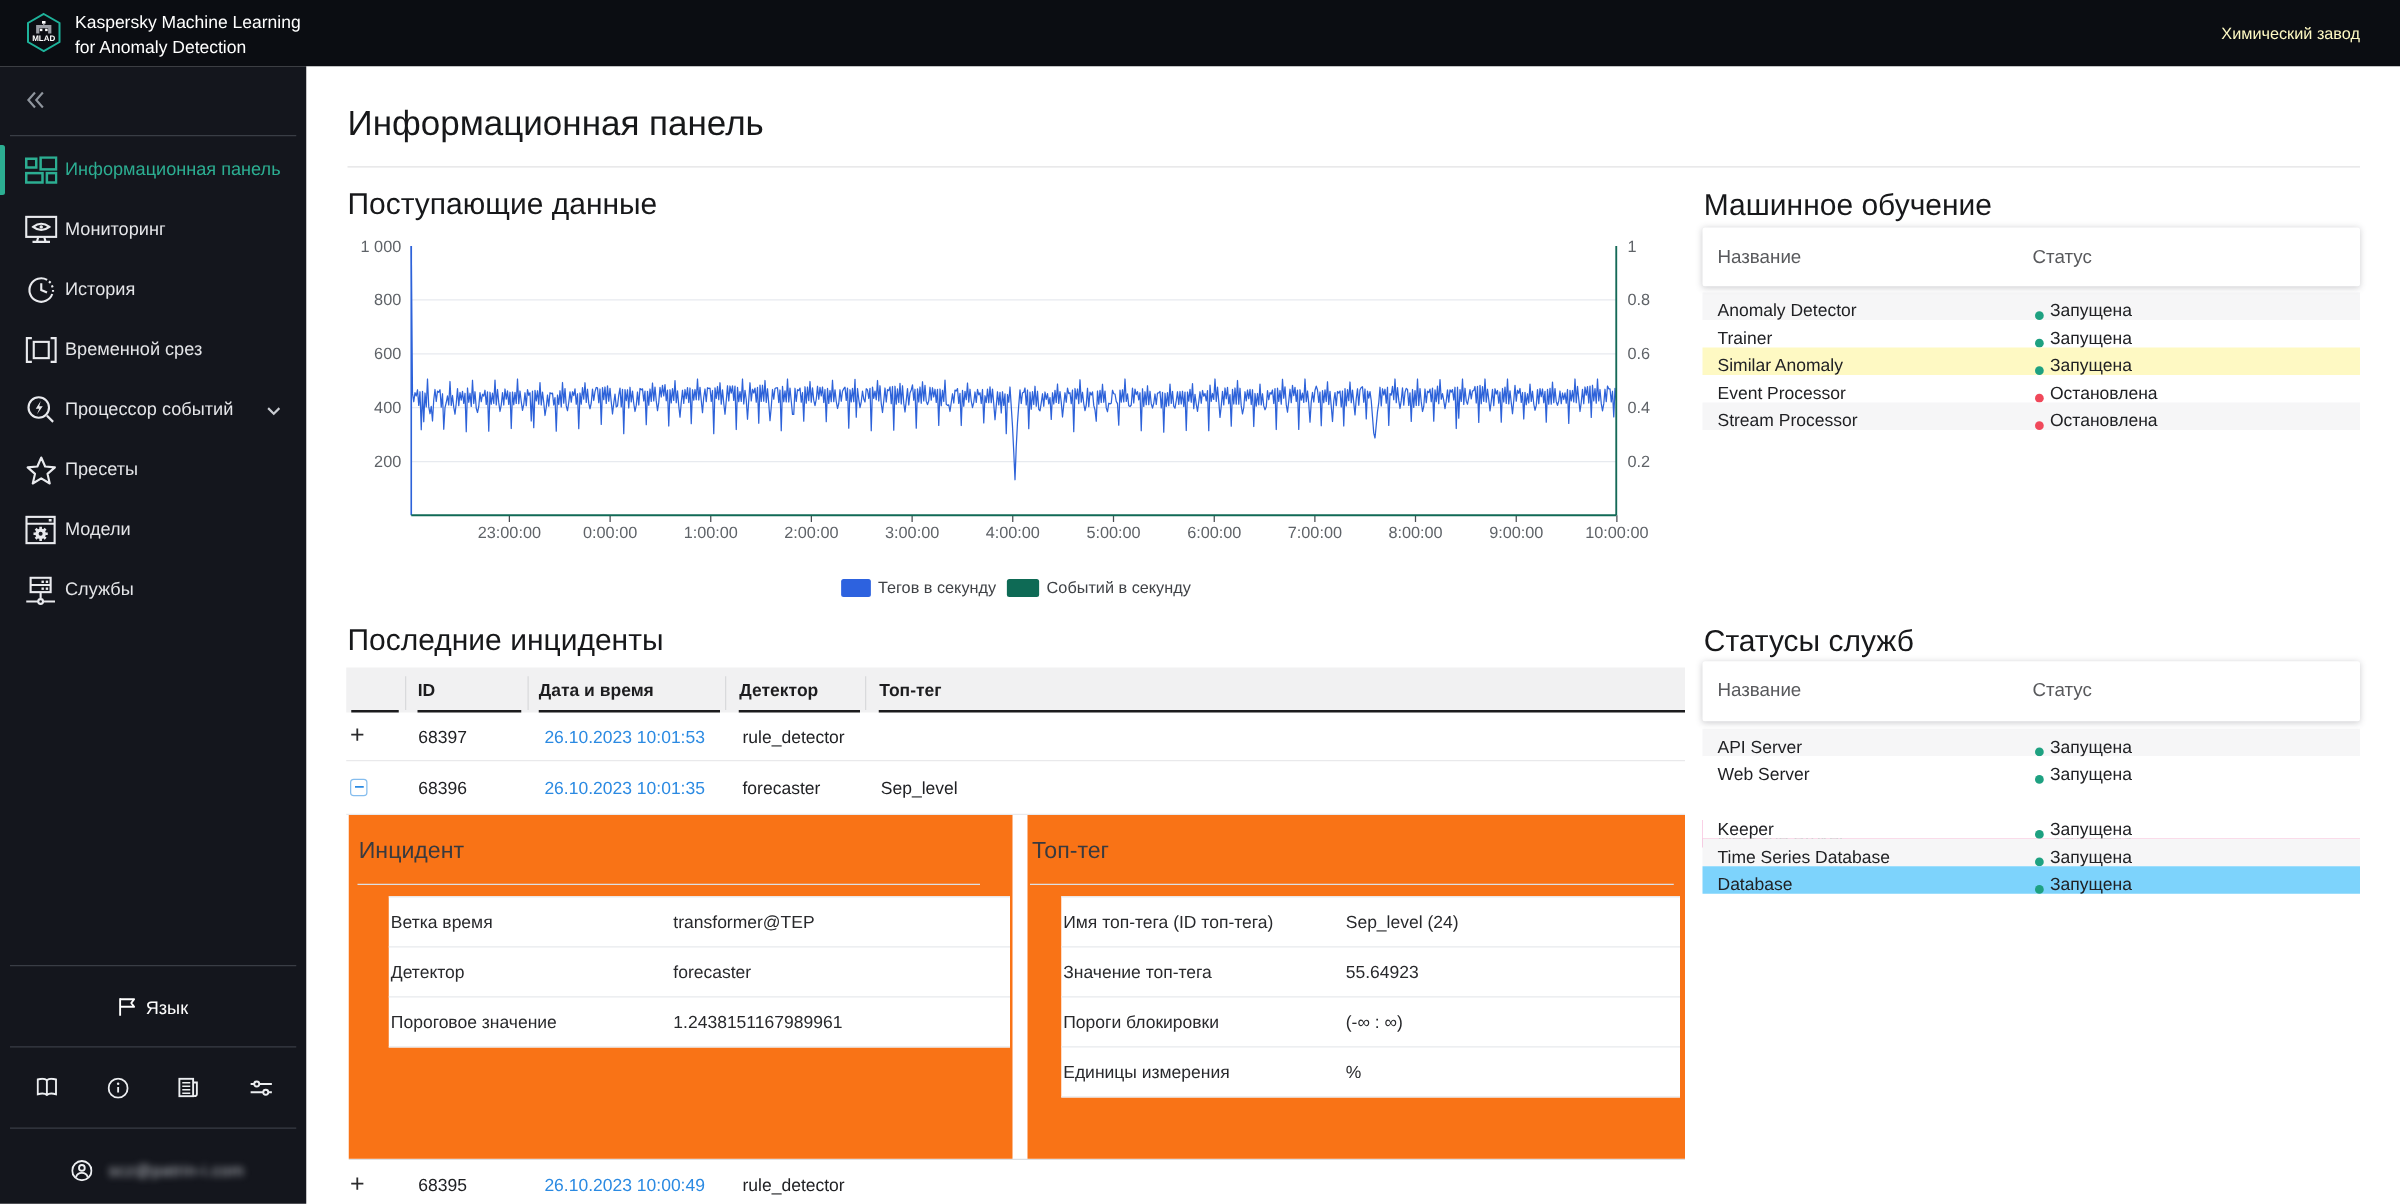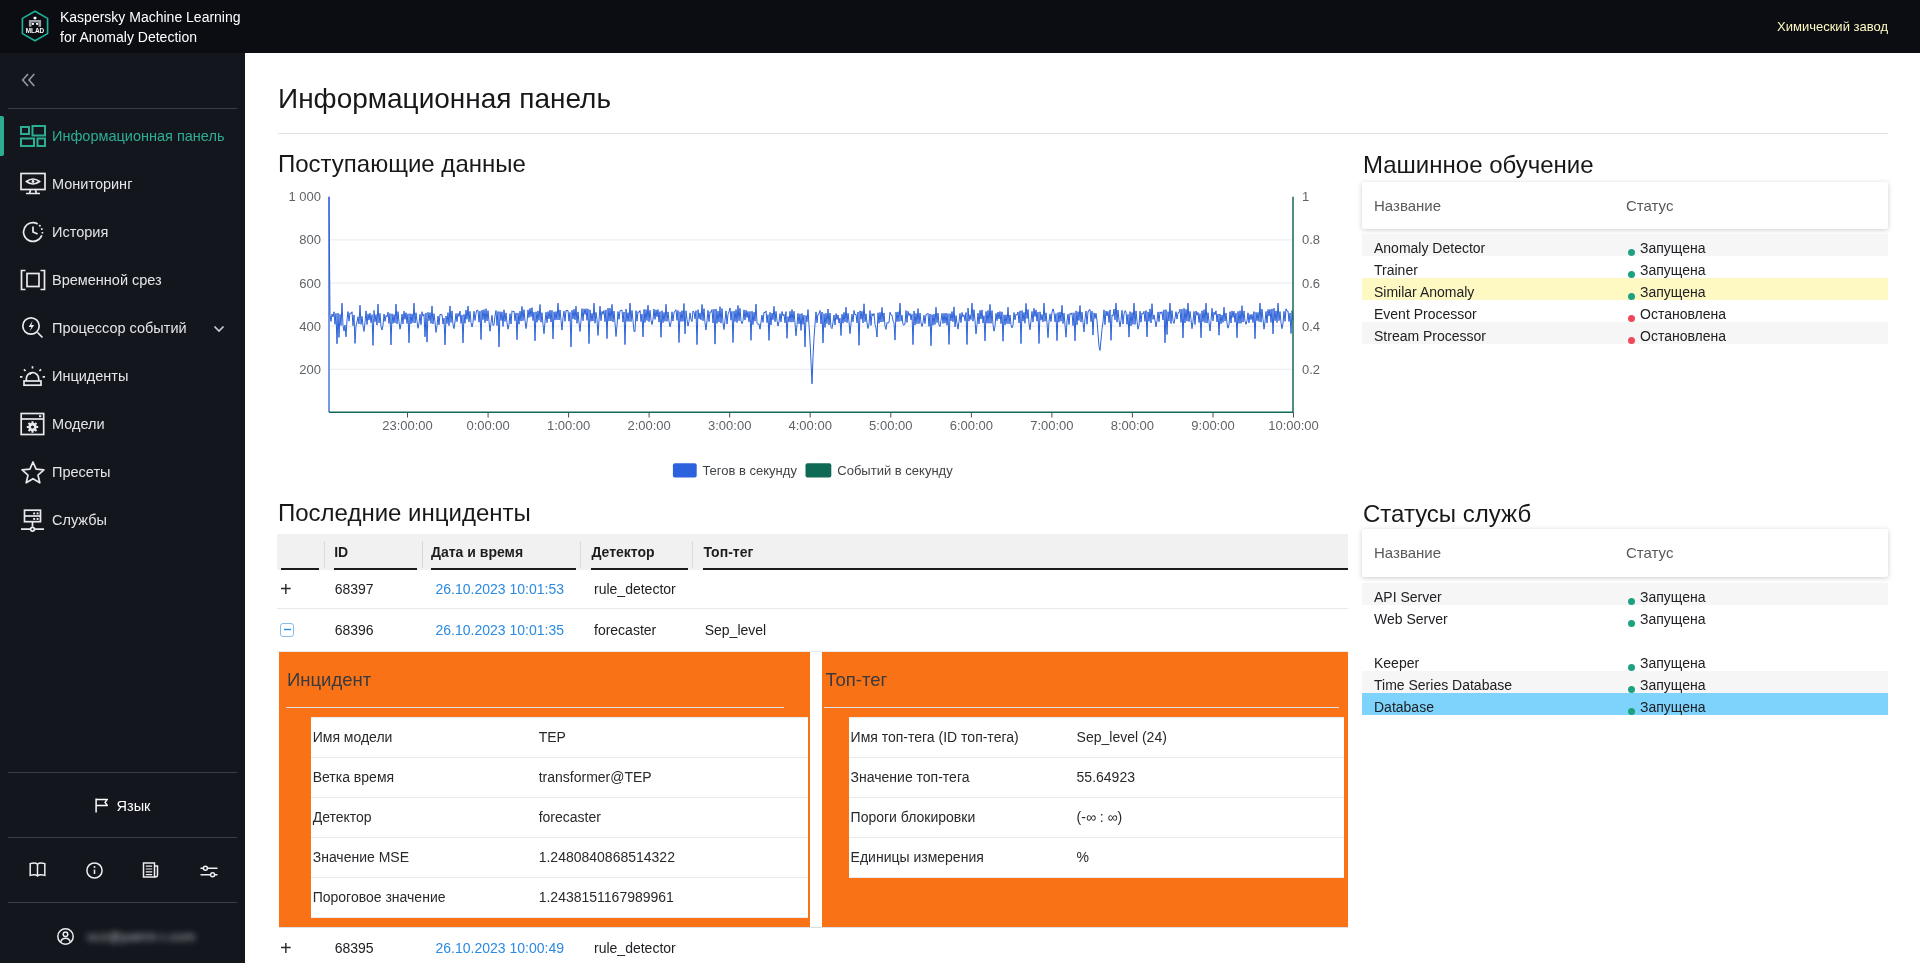--- a/index.html
+++ b/index.html
@@ -125,53 +125,42 @@
 <path d="M12.6 5.8 L8.6 12 h2.8 L9.6 16.4 l4.6-6.4 h-2.8 Z" fill="#e9eaee"></path>
           </svg>
         </span>
         <span class="mlabel">Процессор событий</span>
         <svg class="chev" width="12" height="8" viewBox="0 0 12 8">
           <path d="M1.5 1.5 L6 6 L10.5 1.5" fill="none" stroke="#c9ccd2" stroke-width="1.7"></path>
         </svg>
       </div>
 <div class="mi">
         <span class="mic">
-          <svg width="27" height="23" viewBox="0 0 27 23">
-<path d="M7.3 16 V13.7 A 6.2 6.2 0 0 1 19.7 13.7 V16" fill="none" stroke="#e9eaee" stroke-width="1.7"></path>
-<path d="M10.5 9.5 A 4 4 0 0 1 13.5 7.6" fill="none" stroke="#e9eaee" stroke-width="1.7"></path>
-<rect x="5" y="16" width="17" height="4.2" fill="none" stroke="#e9eaee" stroke-width="1.7"></rect>
-<path d="M13.5 1.2 v2.4 M4.9 4.3 l1.7 1.7 M22.1 4.3 l-1.7 1.7 M1 11.9 h2.4 M23.6 11.9 H26" fill="none" stroke="#e9eaee" stroke-width="1.7"></path>
-          </svg>
-        </span>
-        <span class="mlabel">Инциденты</span>
+          <svg width="26" height="25" viewBox="0 0 26 25">
+<path d="M13 2 L16.1 9.2 L23.9 9.9 L18 15.1 L19.8 22.8 L13 18.7 L6.2 22.8 L8 15.1 L2.1 9.9 L9.9 9.2 Z" fill="none" stroke="#e9eaee" stroke-width="1.7" stroke-linejoin="round"></path>
+          </svg>
+        </span>
+        <span class="mlabel">Пресеты</span>
       </div>
 <div class="mi">
         <span class="mic">
           <svg width="25" height="24" viewBox="0 0 25 24">
 <rect x="1.2" y="1.5" width="22.5" height="21" fill="none" stroke="#e9eaee" stroke-width="1.7"></rect>
 <path d="M1.2 7 H23.7" fill="none" stroke="#e9eaee" stroke-width="1.7"></path>
 <rect x="19" y="3.2" width="2.3" height="2" fill="#e9eaee"></rect>
 <g fill="#e9eaee">
               <circle cx="12.5" cy="15" r="4.2"></circle>
 <g stroke="#e9eaee" stroke-width="2.1">
                 <path d="M12.5 9.3 v2 M12.5 18.7 v2 M6.8 15 h2 M16.2 15 h2 M8.5 11 l1.5 1.5 M15 17.5 l1.5 1.5 M16.5 11 L15 12.5 M10 17.5 L8.5 19"></path>
               </g>
             </g>
 <circle cx="12.5" cy="15" r="1.6" fill="#181a21"></circle>
           </svg>
         </span>
         <span class="mlabel">Модели</span>
-      </div>
-<div class="mi">
-        <span class="mic">
-          <svg width="26" height="25" viewBox="0 0 26 25">
-<path d="M13 2 L16.1 9.2 L23.9 9.9 L18 15.1 L19.8 22.8 L13 18.7 L6.2 22.8 L8 15.1 L2.1 9.9 L9.9 9.2 Z" fill="none" stroke="#e9eaee" stroke-width="1.7" stroke-linejoin="round"></path>
-          </svg>
-        </span>
-        <span class="mlabel">Пресеты</span>
       </div>
 <div class="mi">
         <span class="mic">
           <svg width="27" height="23" viewBox="0 0 27 23">
 <rect x="5.5" y="1.2" width="16" height="11.5" fill="none" stroke="#e9eaee" stroke-width="1.7"></rect>
 <path d="M5.5 7 h16" fill="none" stroke="#e9eaee" stroke-width="1.7"></path>
 <g fill="#e9eaee">
               <rect x="14.2" y="3.5" width="1.9" height="1.9"></rect>
               <rect x="17.6" y="3.5" width="1.9" height="1.9"></rect>
               <rect x="14.2" y="9" width="1.9" height="1.9"></rect>
@@ -371,34 +360,26 @@
       <span class="c2">26.10.2023 10:01:35</span>
       <span class="c3">forecaster</span>
       <span class="c4">Sep_level</span>
     </div>
 <div class="xpand">
       <div class="xhalf" style="left:0px;width:531px;">
         <div class="xhead" style="left:8px;">Инцидент</div>
         <div class="xhr" style="left:7px;width:498px;"></div>
         <div class="kvt" style="left:31.7px;width:497.5px;">
           <div class="kvr">
-            <span class="kvk">Имя модели</span>
-            <span class="kvv">TEP</span>
-          </div>
-          <div class="kvr">
             <span class="kvk">Ветка время</span>
             <span class="kvv">transformer@TEP</span>
           </div>
           <div class="kvr">
             <span class="kvk">Детектор</span>
             <span class="kvv">forecaster</span>
-          </div>
-          <div class="kvr">
-            <span class="kvk">Значение MSE</span>
-            <span class="kvv">1.2480840868514322</span>
           </div>
           <div class="kvr">
             <span class="kvk">Пороговое значение</span>
             <span class="kvv">1.2438151167989961</span>
           </div>
         </div>
       </div>
       <div class="xhalf" style="left:543.4px;width:525.6px;">
         <div class="xhead" style="left:3.2px;">Топ-тег</div>
         <div class="xhr" style="left:2px;width:515px;"></div>

